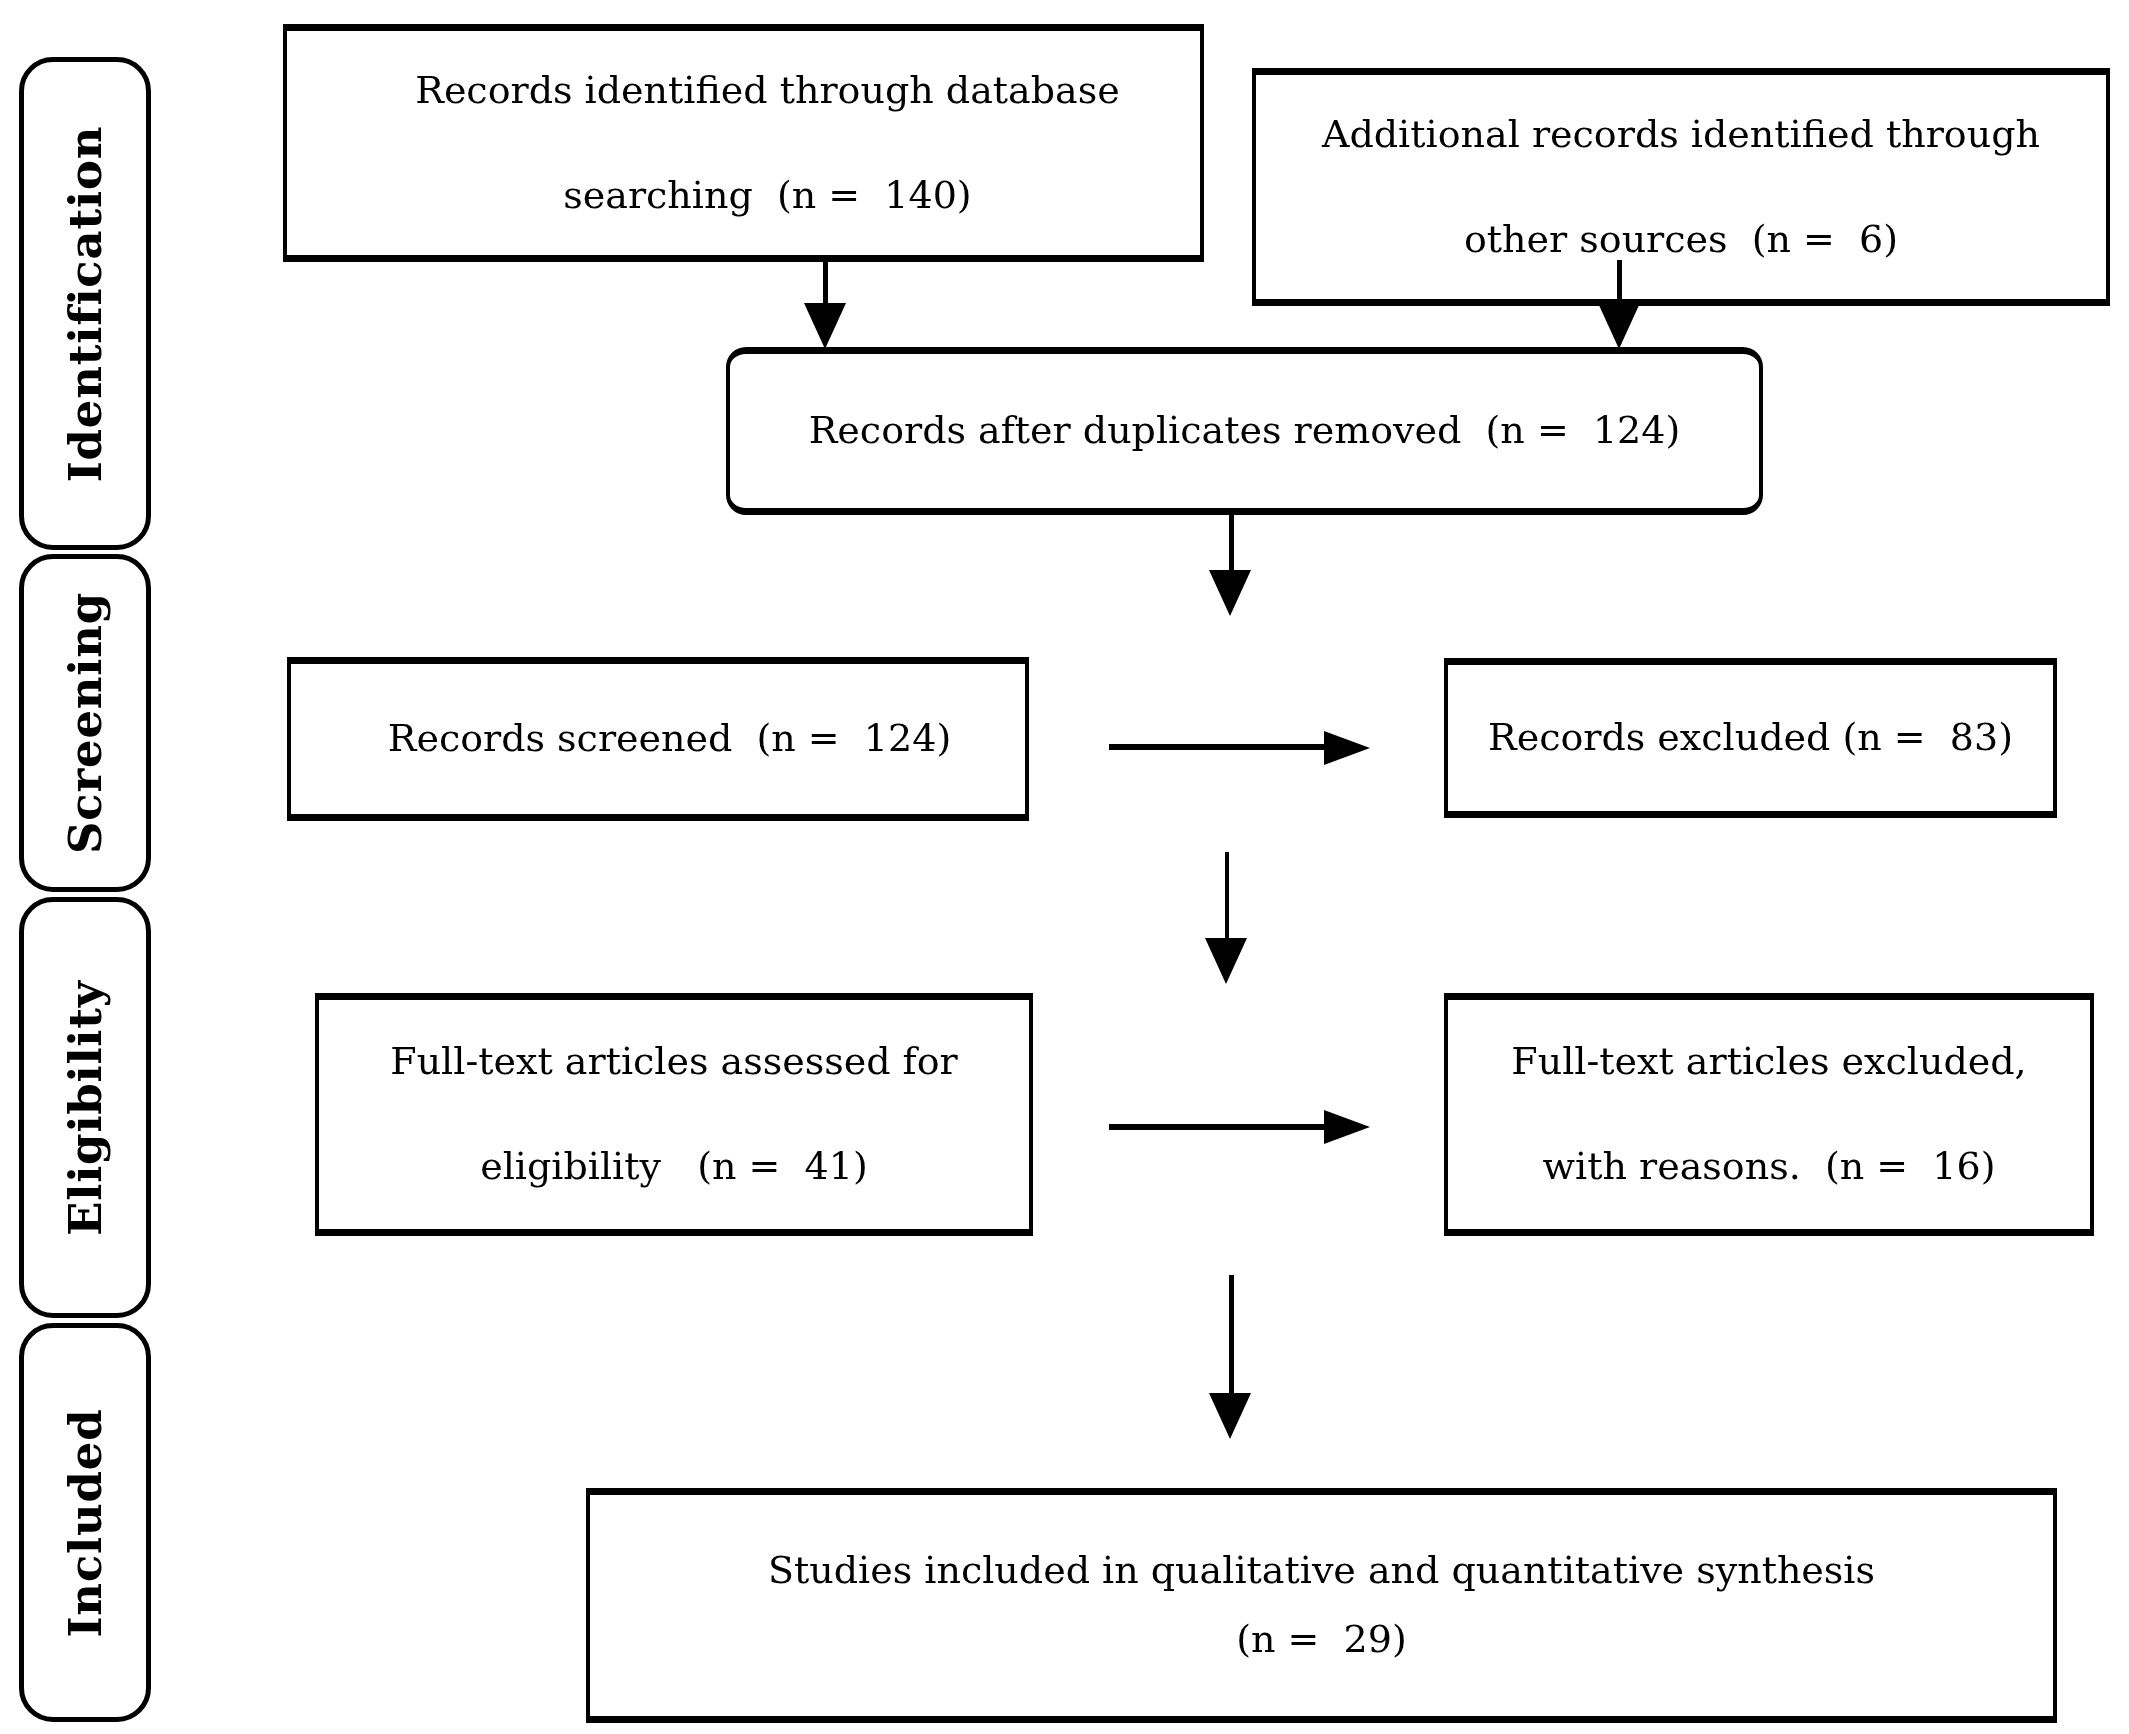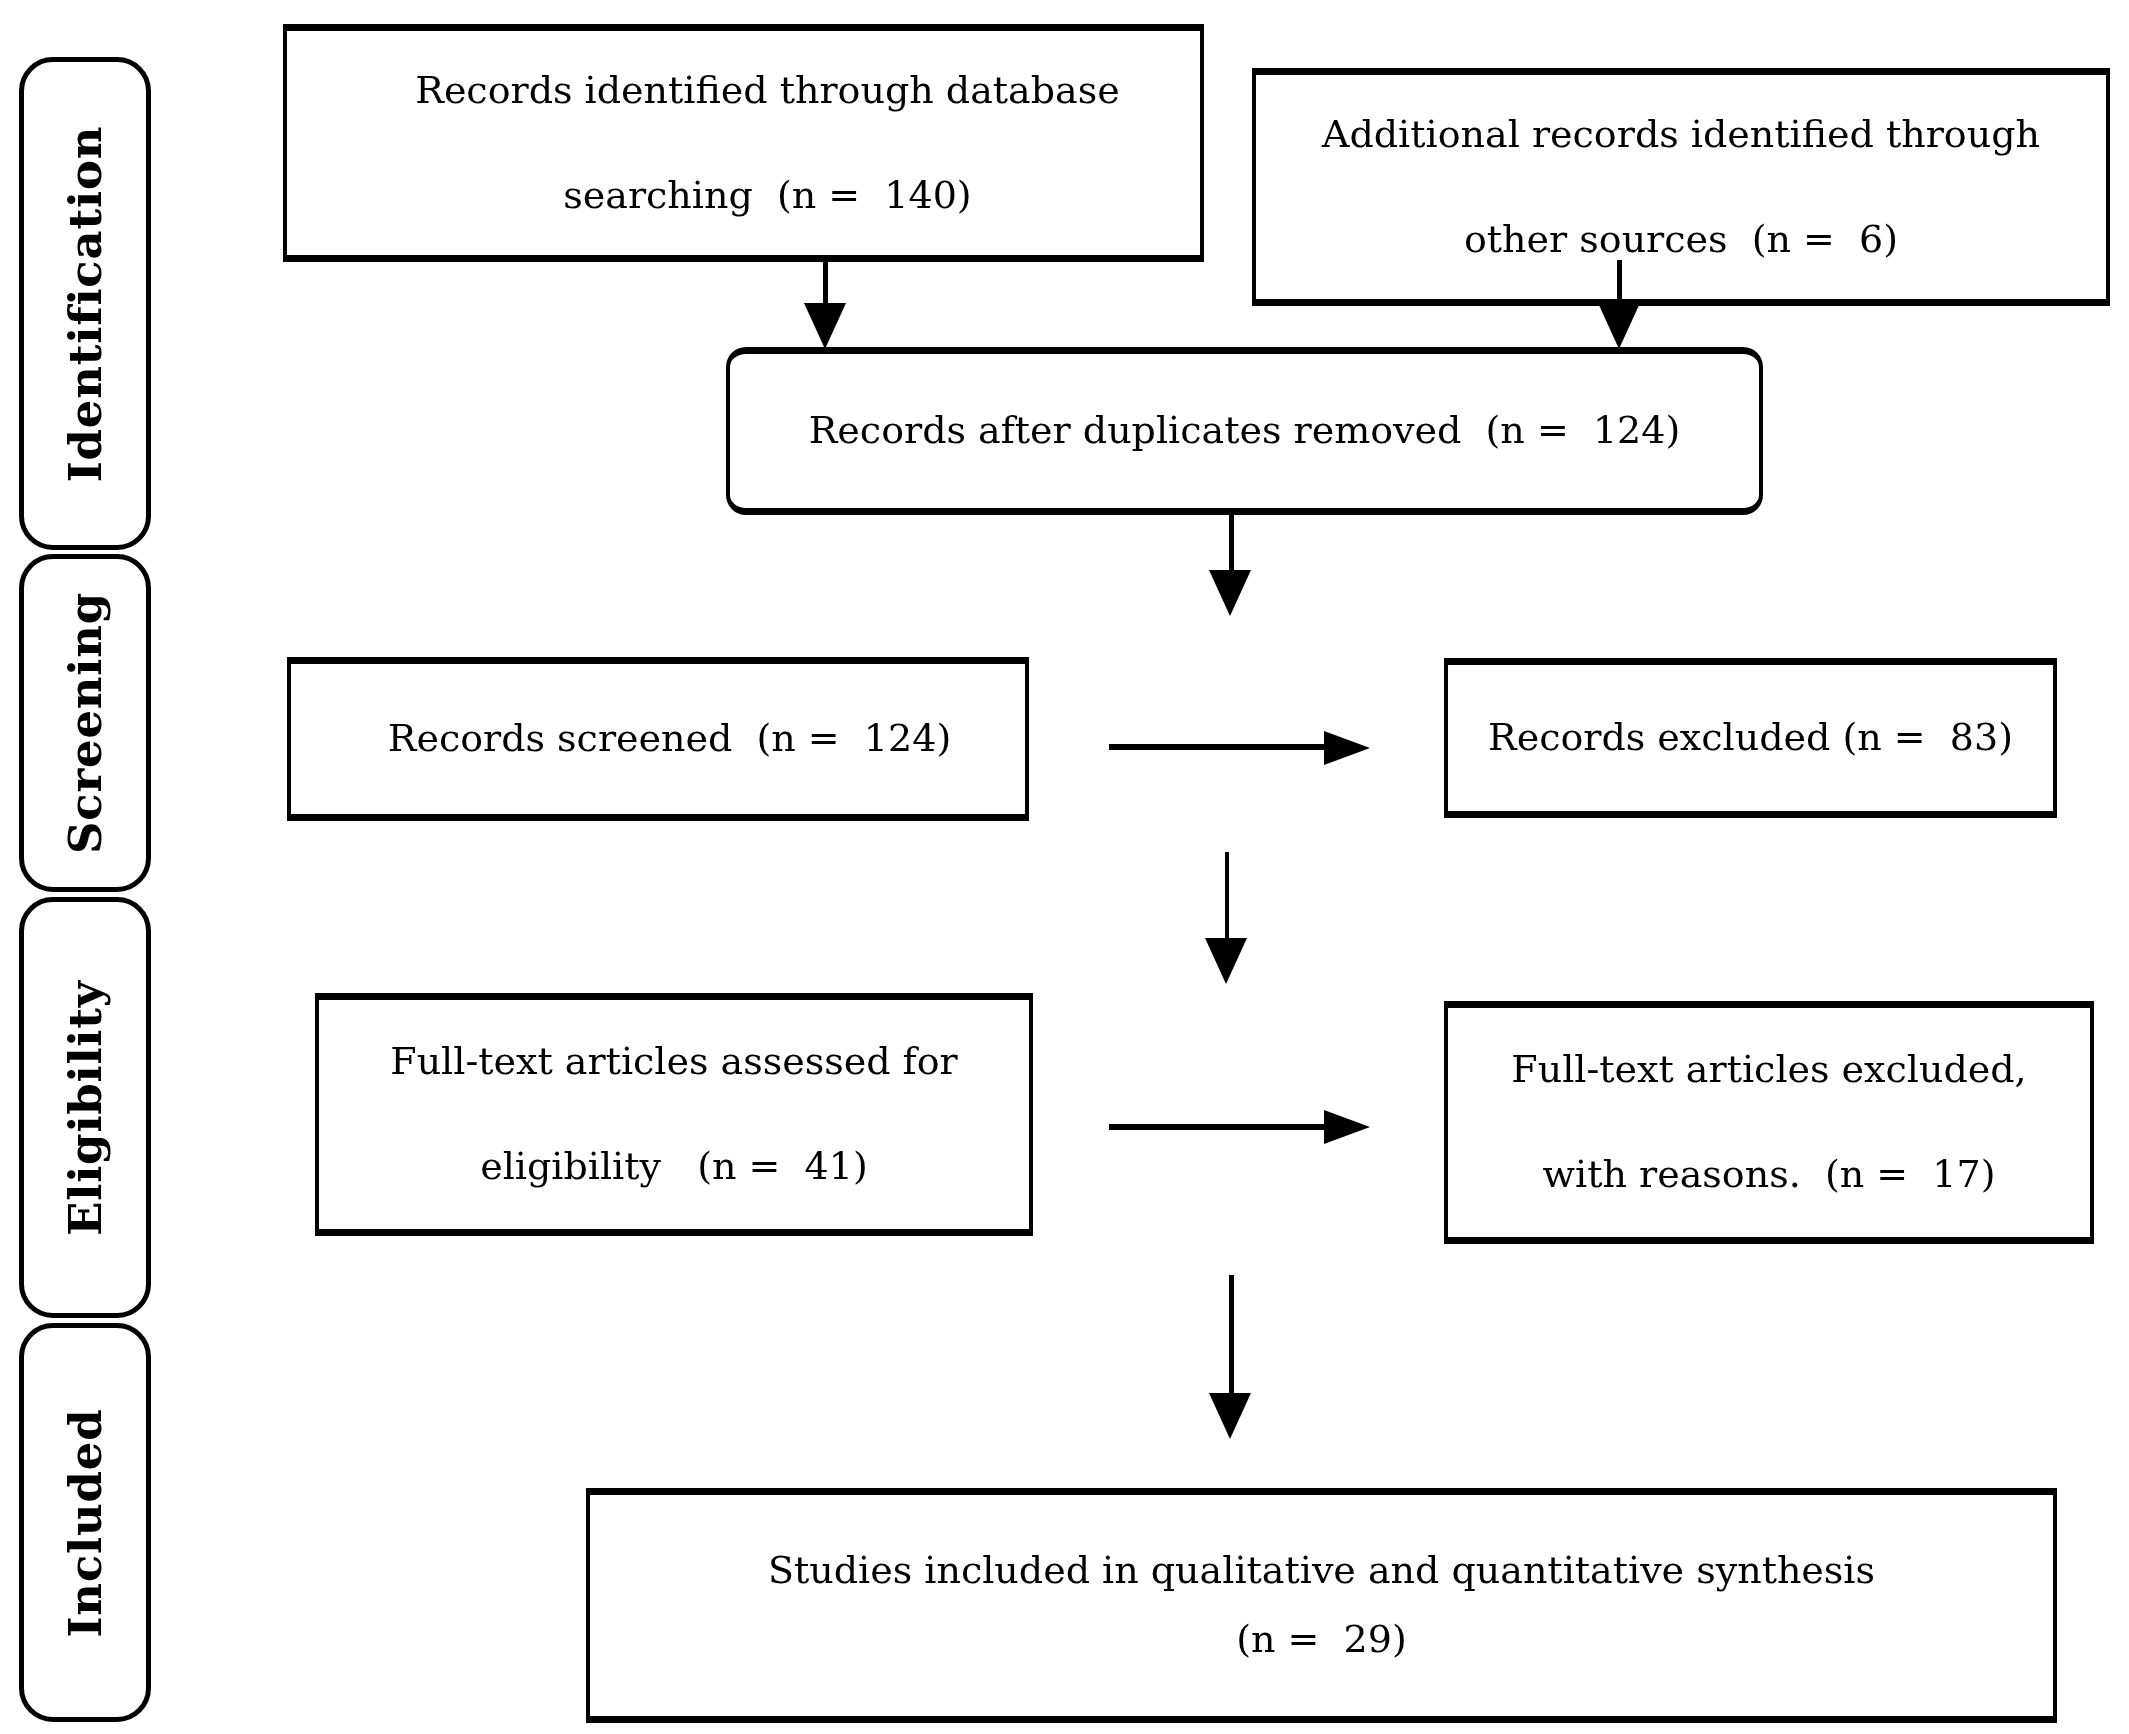--- a/index.html
+++ b/index.html
@@ -117,23 +117,23 @@
   <div class="fbox" style="left:315px; top:993px; width:718px; height:243px;">
     <div class="fline">Full-text articles assessed for</div>
     <div class="fline">eligibility   (n =  41)</div>
   </div>
 
   <div class="arrow">
     <div class="stem-h" style="left:1109px; top:1124px; width:217px;"></div>
     <div class="head-h" style="left:1324px; top:1110px;"></div>
   </div>
 
-  <div class="fbox" style="left:1444px; top:993px; width:650px; height:243px;margin-top:8px;">
+  <div class="fbox" style="left:1444px; top:993px; width:650px; height:243px;">
     <div class="fline">Full-text articles excluded,</div>
-    <div class="fline">with reasons.  (n =  17)</div>
+    <div class="fline">with reasons.  (n =  16)</div>
   </div>
 
   <div class="arrow">
     <div class="stem-v" style="left:1229px; top:1275px; height:120px;"></div>
     <div class="head-v" style="left:1209px; top:1393px;"></div>
   </div>
 
   <div class="fbox" style="left:586px; top:1488px; width:1471px; height:235px; gap:29px;">
     <div class="fline">Studies included in qualitative and quantitative synthesis</div>
     <div class="fline">(n =  29)</div>

